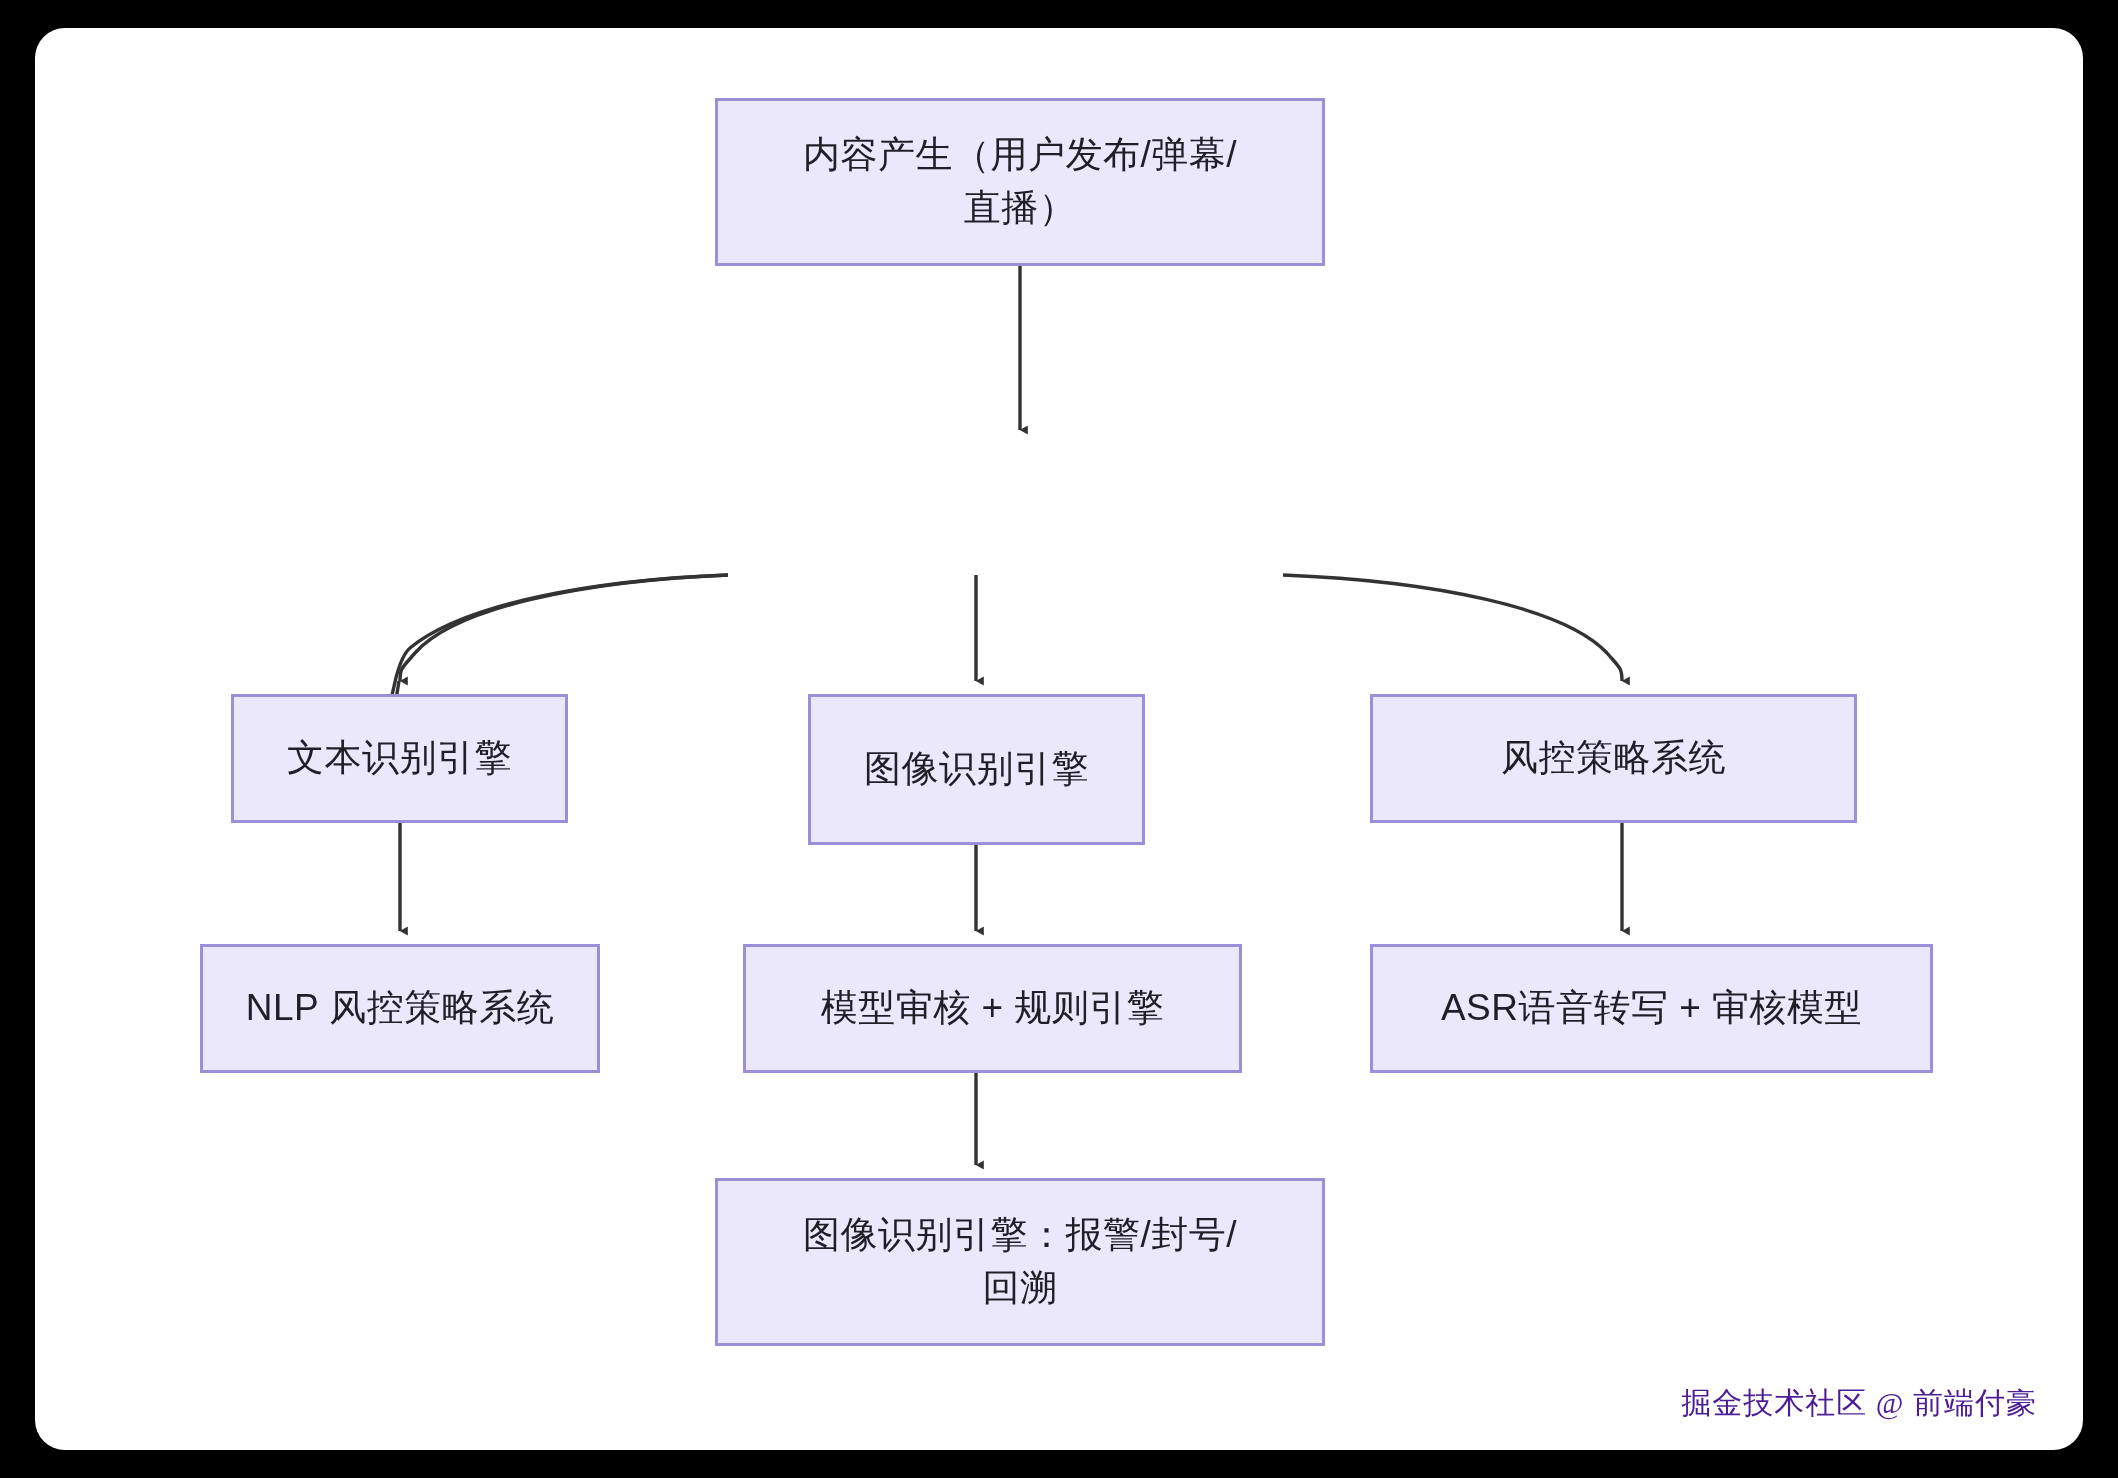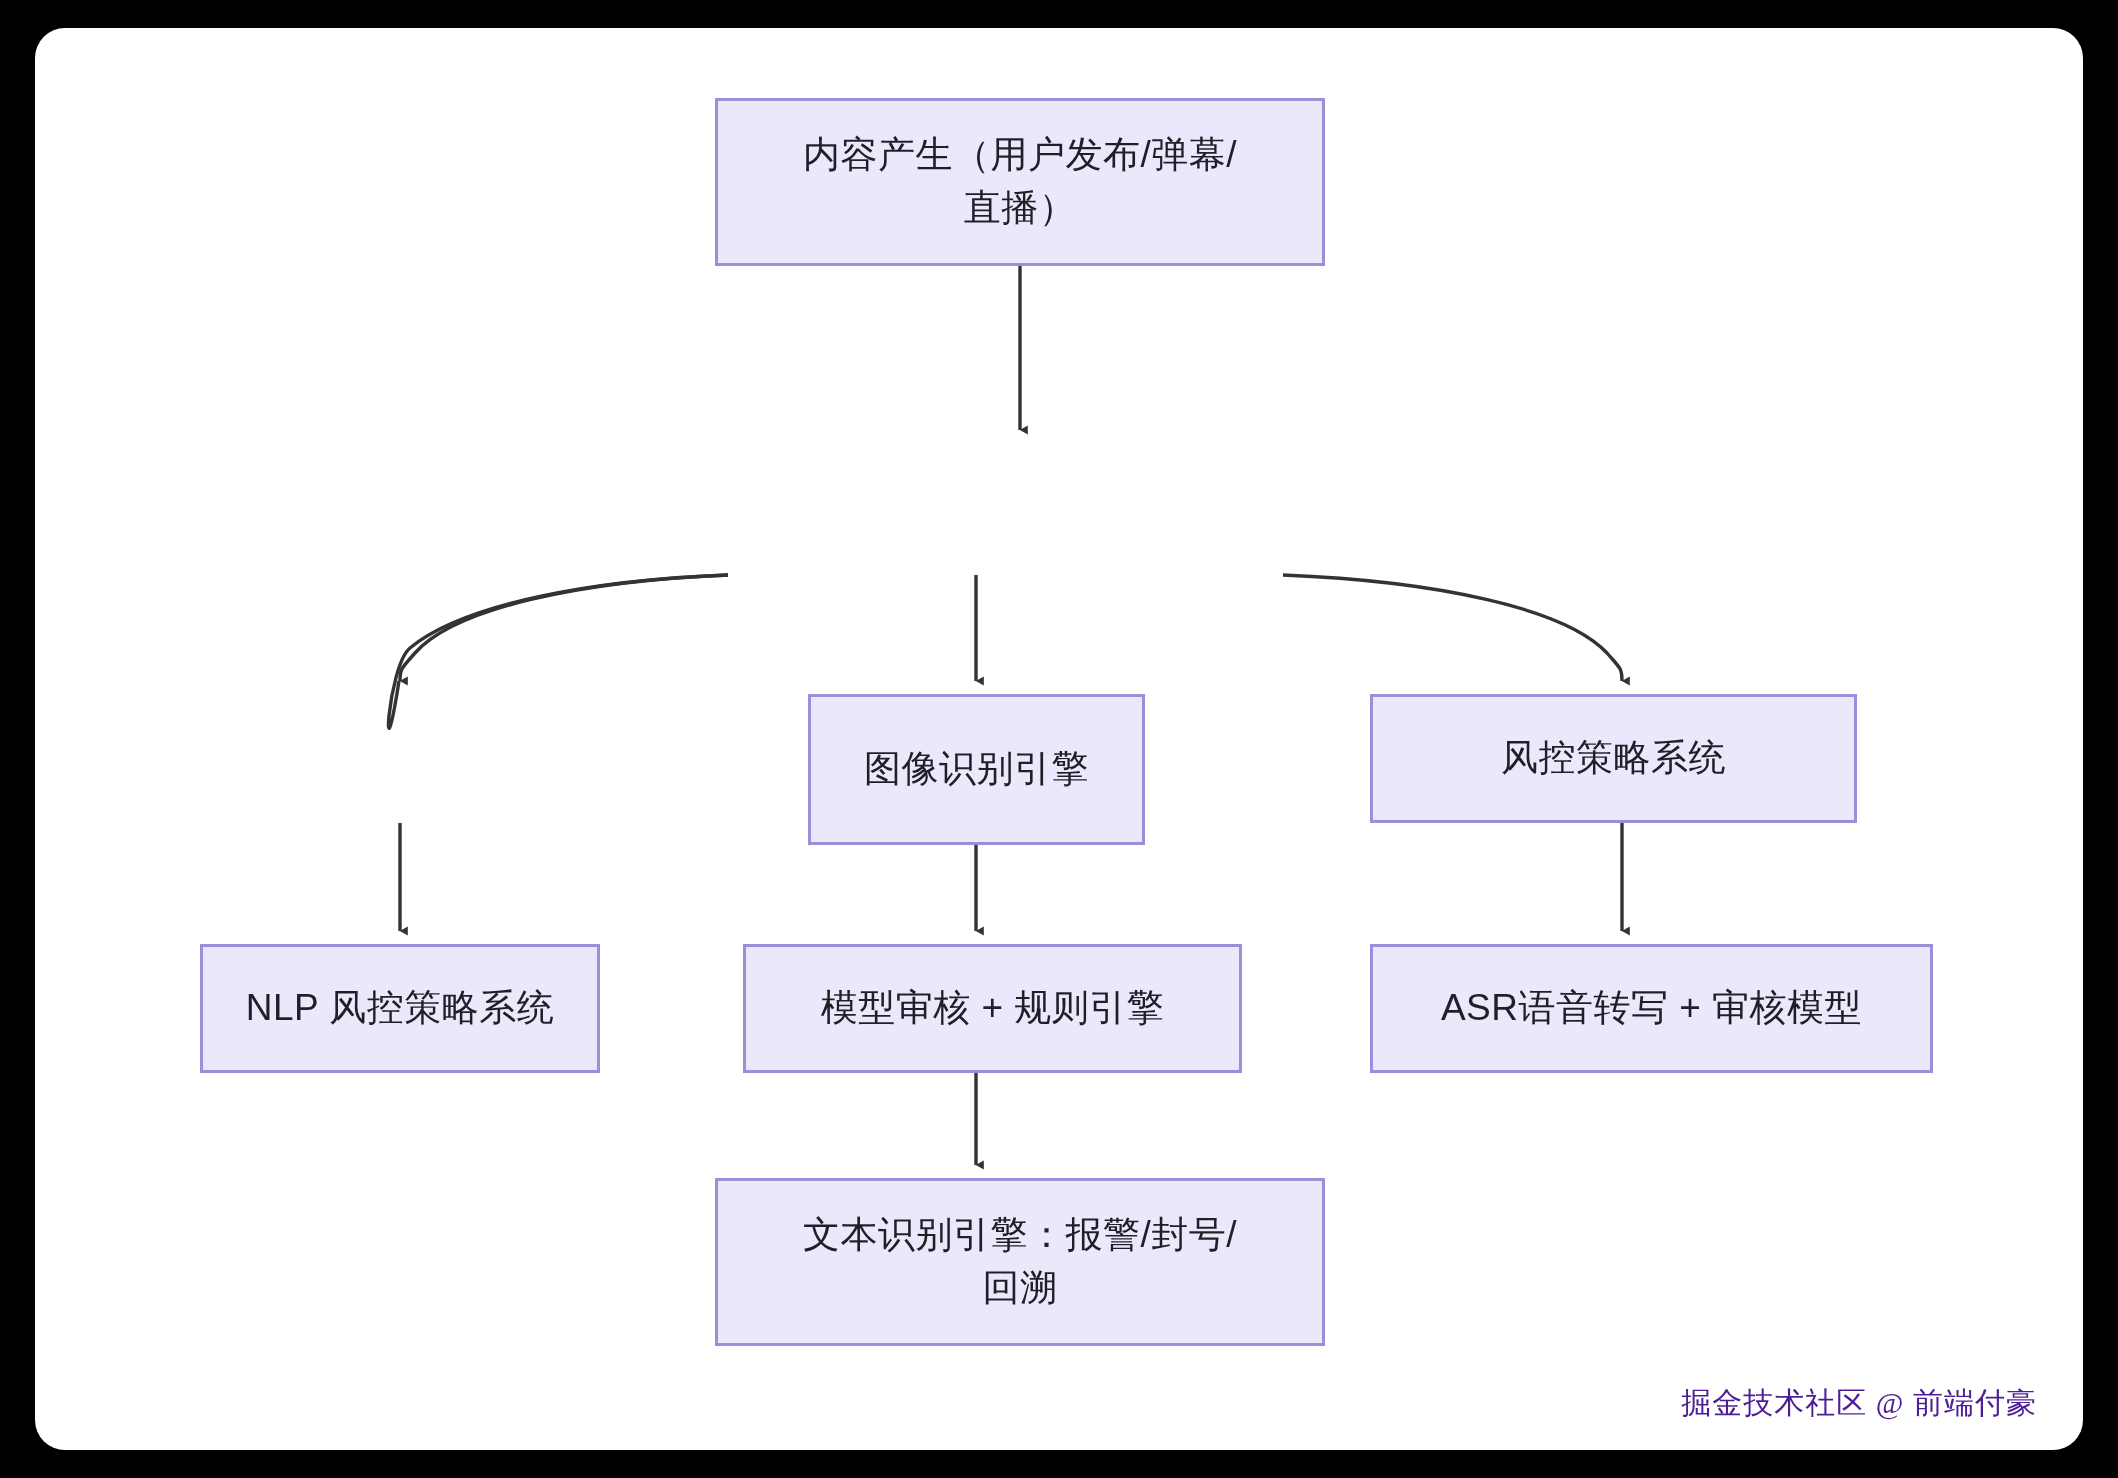--- a/index.html
+++ b/index.html
@@ -120,20 +120,23 @@
 
       <path d="M941,1045 L941,1137" fill="none" stroke="#333333" stroke-width="3.4" marker-end="url(#arrowhead)"></path>
     </svg>
 
     <div class="node" id="n-produce">
       <span class="label">内容产生（用户发布/弹幕/
 直播）</span>
     </div>
 
 
+    <div class="node" id="n-text">
+      <span class="label">文本识别引擎</span>
+    </div>
 
     <div class="node" id="n-image">
       <span class="label">图像识别引擎</span>
     </div>
 
     <div class="node" id="n-av">
       <span class="label">风控策略系统</span>
     </div>
 
     <div class="node" id="n-nlp">
@@ -142,20 +145,20 @@
 
     <div class="node" id="n-rule">
       <span class="label">模型审核 + 规则引擎</span>
     </div>
 
     <div class="node" id="n-asr">
       <span class="label">ASR语音转写 + 审核模型</span>
     </div>
 
     <div class="node" id="n-center">
-      <span class="label">文本识别引擎：报警/封号/
+      <span class="label">图像识别引擎：报警/封号/
 回溯</span>
     </div>
 
   </div>
 
   <div id="watermark">掘金技术社区 @ 前端付豪</div>
 </div>
 
 </body></html>

